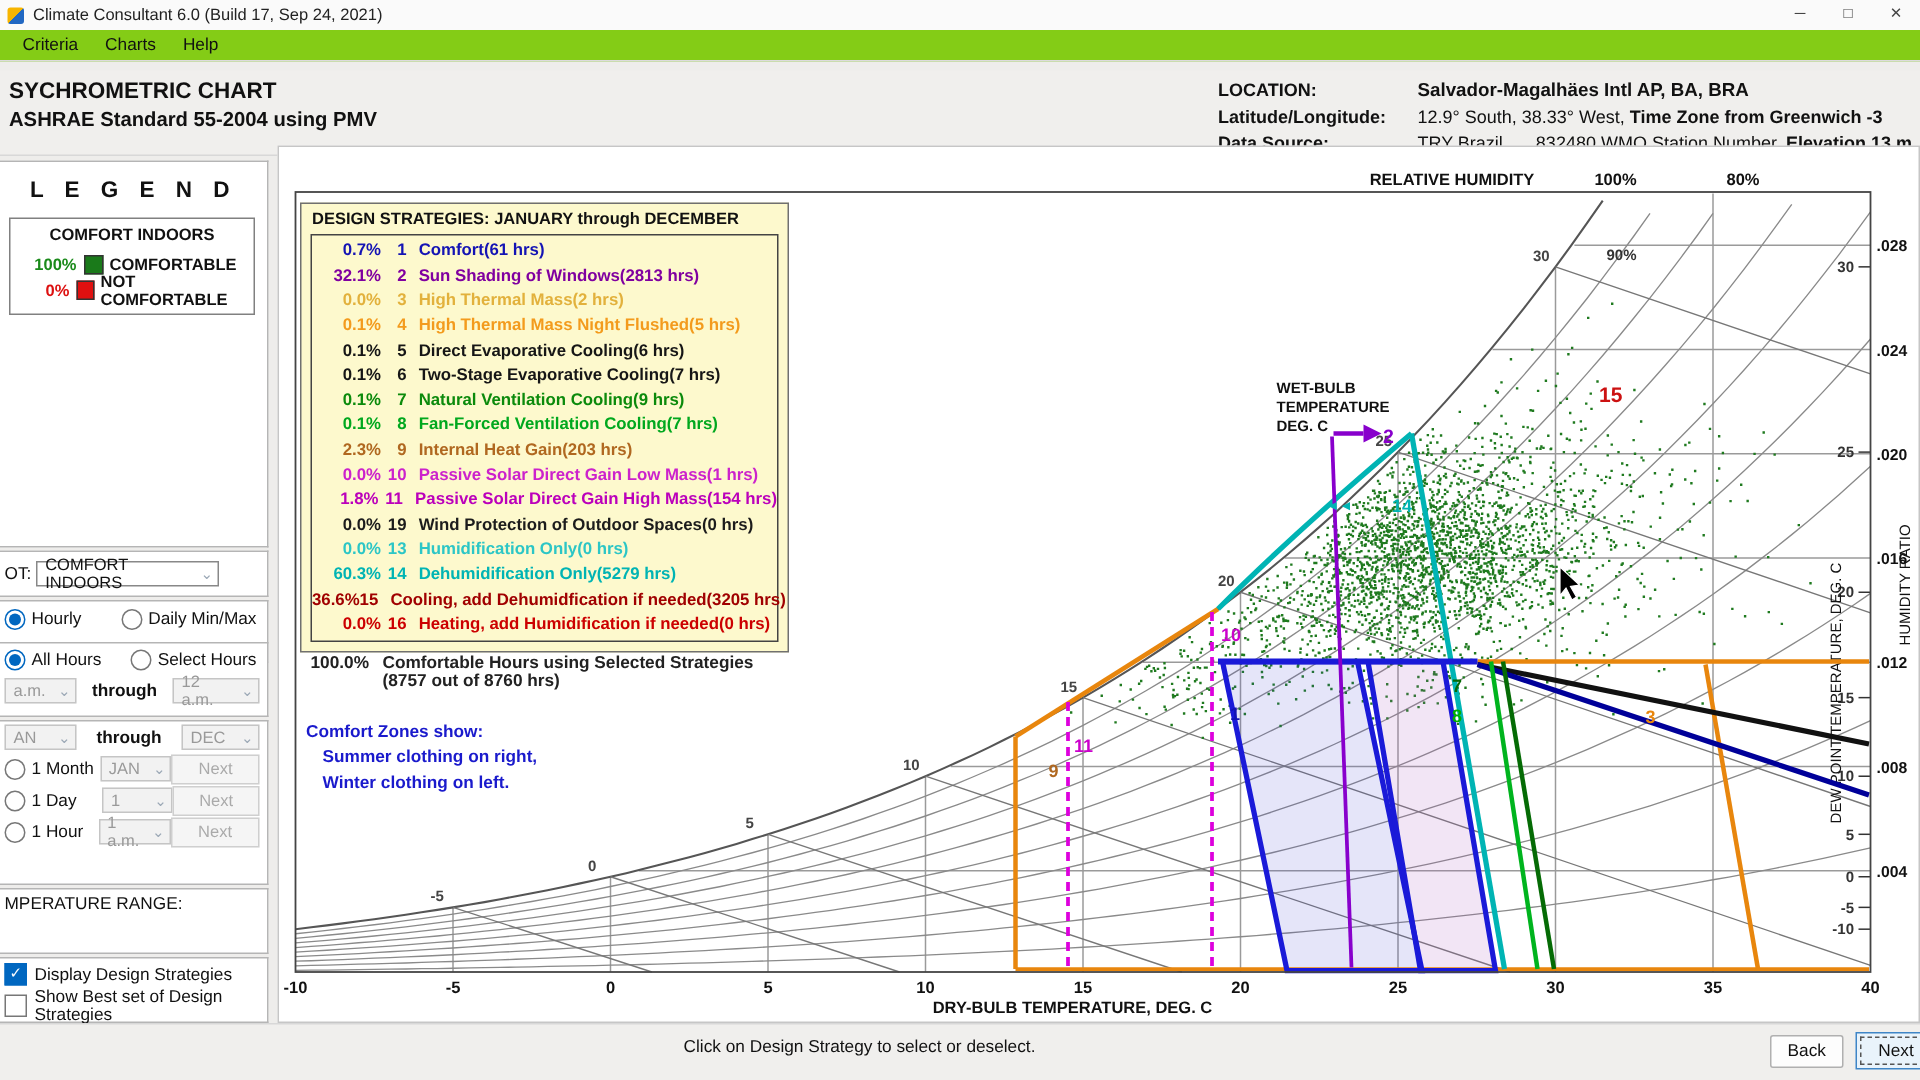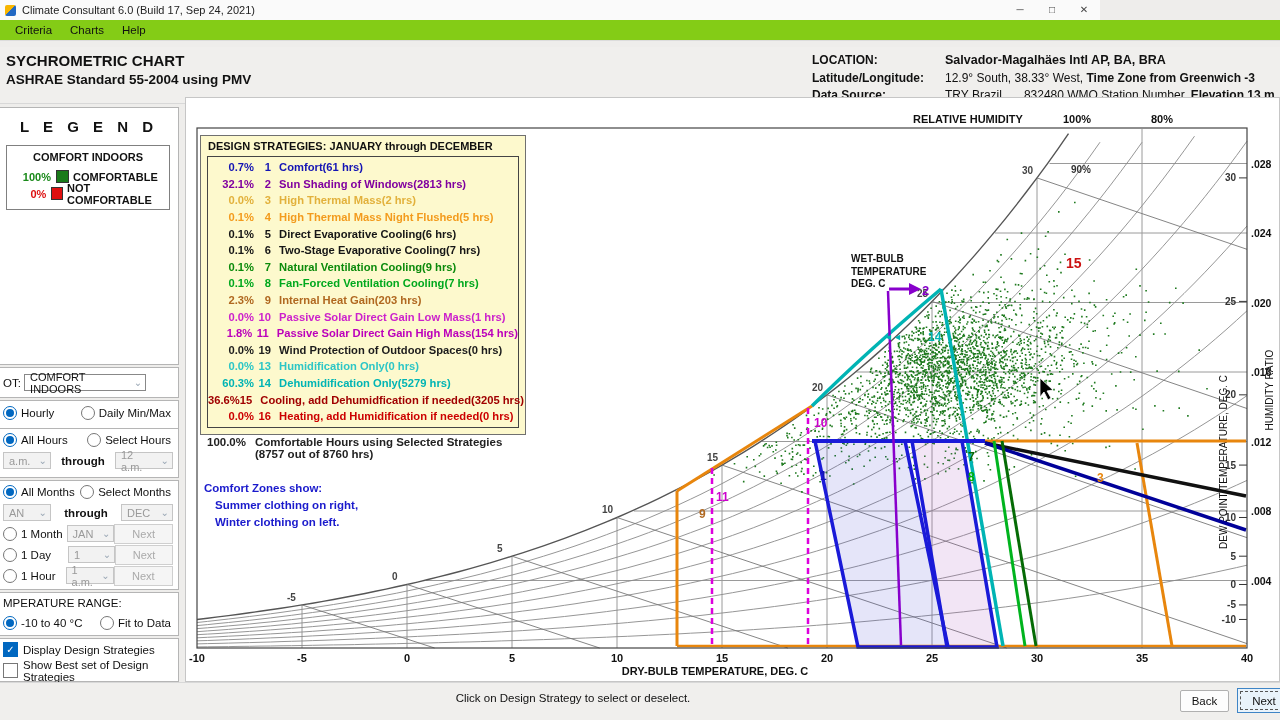--- a/index.html
+++ b/index.html
@@ -1,20 +1,20 @@
 <!DOCTYPE html>
 <html><head>
 <meta charset="utf-8">
 <style>
   html,body{margin:0;padding:0;}
   body{width:1280px;height:720px;position:relative;overflow:hidden;background:#eeedeb;
        font-family:"Liberation Sans",sans-serif;color:#111;}
 
   
-  #titlebar{position:absolute;left:0;top:0;width:1100px;height:20px;background:#fafafa;
+  #titlebar{position:absolute;left:0;top:0;width:1280px;height:20px;background:#fafafa;
             border-bottom:1px solid #e2e2e2;display:flex;align-items:center;font-size:11px;color:#222;}
   #app-icon{width:11px;height:11px;margin:0 6px 0 5px;border-radius:2px;
             background:linear-gradient(135deg,#f7b500 0 50%,#2268c2 50% 100%);}
   .winbtns{margin-left:auto;display:flex;height:100%;}
   .winbtn{width:32px;text-align:center;font-size:10px;color:#444;line-height:20px;}
 
   
   #menubar{position:absolute;left:0;top:20px;width:1280px;height:21px;background:#84cc16;
            border-bottom:1px solid #dcdcdc;display:flex;align-items:center;font-size:11.5px;padding-left:6px;box-sizing:border-box;}
   .menu-item{padding:0 9px;}
@@ -166,27 +166,20 @@
     <span class="spacer" style="text-align:center;font-weight:bold;">through</span>
     <span class="dd" style="width:58px;">
         <span>12 a.m.</span>
         <span class="chev">⌄</span>
       </span>
   </div>
 </div>
 
 <div class="sbox" style="top:480px;height:110px;">
   <div class="ctl-row">
-    <span class="radio sel"></span>
-      <span class="rlabel">All Months</span>
-    <span class="spacer"></span>
-    <span class="radio"></span>
-      <span class="rlabel">Select Months</span>
-  </div>
-  <div class="ctl-row">
     <span class="dd" style="width:48px;">
         <span>AN</span>
         <span class="chev">⌄</span>
       </span>
     <span class="spacer" style="text-align:center;font-weight:bold;">through</span>
     <span class="dd" style="width:52px;">
         <span>DEC</span>
         <span class="chev">⌄</span>
       </span>
   </div>
@@ -219,27 +212,20 @@
       </span>
     <span class="spacer"></span>
     <span class="nbtn">Next</span>
   </div>
 </div>
 
 <div class="sbox" style="top:592px;height:44px;">
   <div class="ctl-row" style="height:19px;">
       <span>MPERATURE RANGE:</span>
     </div>
-  <div class="ctl-row">
-    <span class="radio sel"></span>
-      <span class="rlabel">-10 to 40 °C</span>
-    <span class="spacer"></span>
-    <span class="radio"></span>
-      <span class="rlabel">Fit to Data</span>
-  </div>
 </div>
 
 <div class="sbox" style="top:638px;height:44px;">
   <div class="ctl-row">
     <span class="check on">✓</span>
     <span>Display Design Strategies</span>
   </div>
   <div class="ctl-row">
     <span class="check"></span>
     <span>Show Best set of Design Strategies</span>

